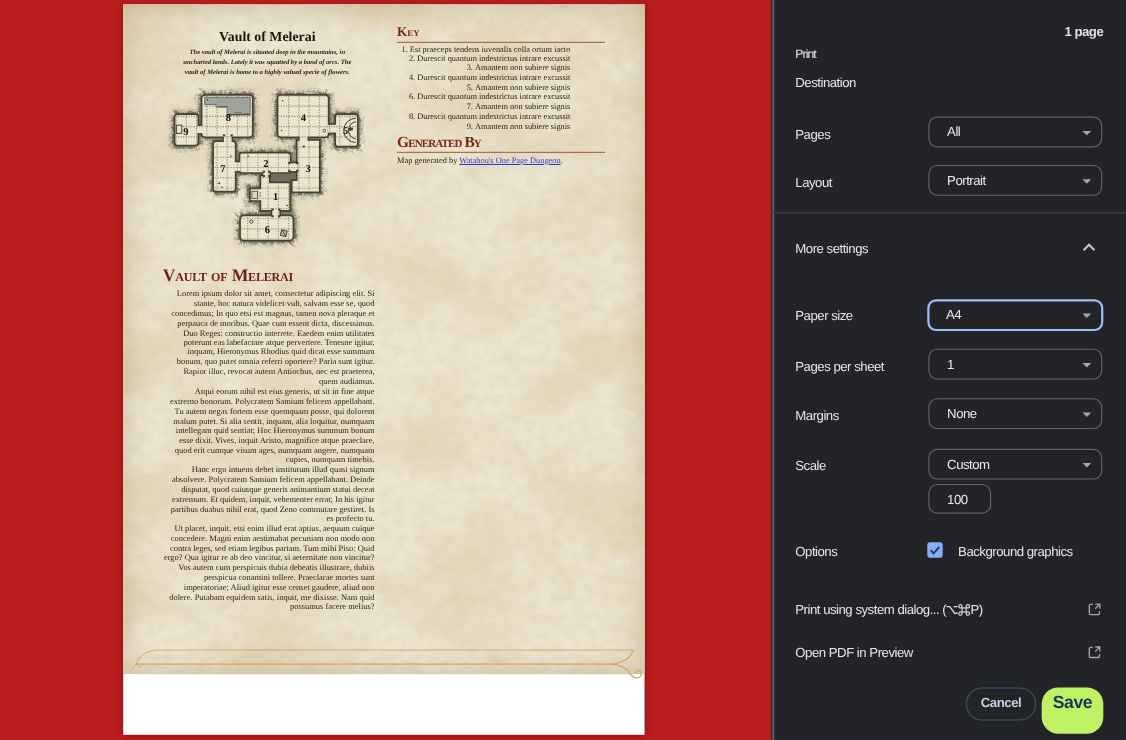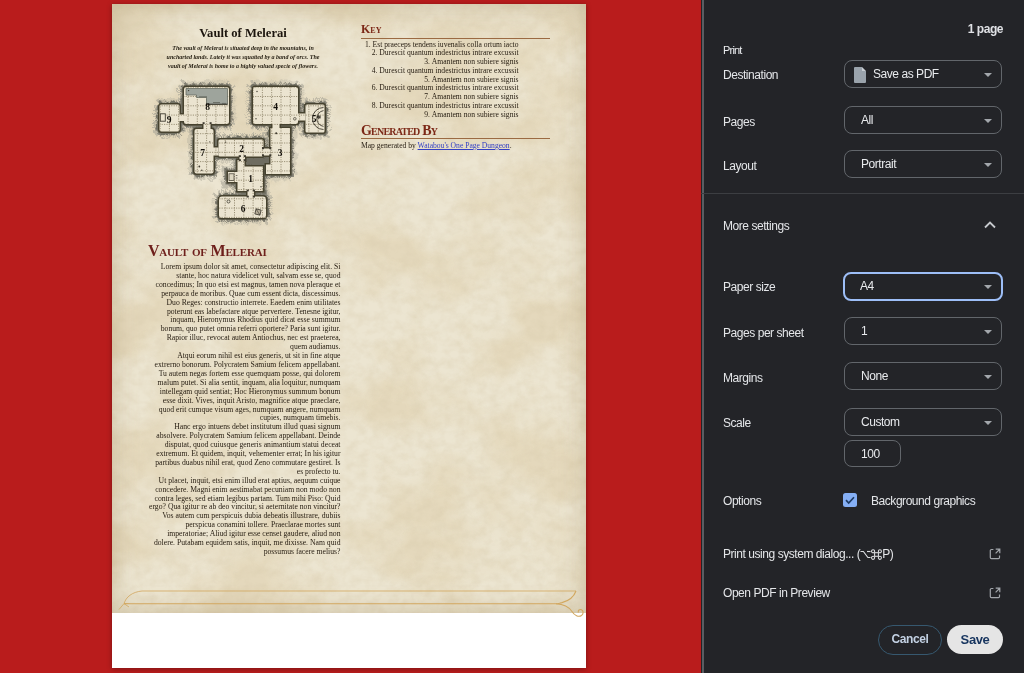--- a/index.html
+++ b/index.html
@@ -232,28 +232,20 @@
 
 <div id="panel">
 
   <div class="abs" style="left:1px;top:0;width:2px;height:673px;background:#5a5d61;"></div>
 
   <div class="lbl" style="top:20px;font-size:11px;letter-spacing:-0.8px;color:#eceef1;margin-top:24px;">Print</div>
 
   <div class="abs" style="right:21px;top:22px;font-size:12px;letter-spacing:-0.45px;font-weight:700;color:#dfe1e5;">1 page</div>
 
   <div class="lbl" style="top:68px;">Destination</div>
-  <div class="dd" style="top:60px;">
-    <svg class="abs" style="left:9px;top:5.5px" width="13" height="16" viewBox="0 0 13 16">
-      <path d="M1 0 h7 l4 4 v11 a1 1 0 0 1 -1 1 h-10 a1 1 0 0 1 -1 -1 v-14 a1 1 0 0 1 1 -1 z M8 0 v4 h4 z" fill="#9aa3ac"></path>
-      <path d="M8 0 l4 4 h-4 z" fill="#c9ced4"></path>
-    </svg>
-    <span class="txt" style="left:28px;">Save as PDF</span>
-      <span class="caret"></span>
-  </div>
 
   <div class="lbl" style="top:115px;">Pages</div>
   <div class="dd" style="top:106px;">
       <span class="txt">All</span>
       <span class="caret"></span>
     </div>
 
   <div class="lbl" style="top:159px;">Layout</div>
   <div class="dd" style="top:150px;">
       <span class="txt">Portrait</span>
@@ -326,15 +318,15 @@
 
   <div class="lbl" style="top:586px;">Open PDF in Preview</div>
 
   <svg class="abs" style="left:288px;top:587px;" width="12" height="12" viewBox="0 0 12 12">
     <path d="M4.4 1.5 H2.4 A1.1 1.1 0 0 0 1.3 2.6 V9.6 A1.1 1.1 0 0 0 2.4 10.7 H9.4 A1.1 1.1 0 0 0 10.5 9.6 V7.6 M6.7 1.2 H10.8 V5.3 M10.5 1.5 L6.6 5.4" fill="none" stroke="#a2a6ab" stroke-width="1.2"></path>
   </svg>
 
   <div class="abs" style="left:177px;top:625px;width:62px;height:28px;border:1px solid #36586f;border-radius:15px;
        font-size:12px;letter-spacing:-0.4px;font-weight:700;color:#c3d1e3;text-align:center;line-height:27px;">Cancel</div>
 
-  <div class="abs" style="left:246px;top:625px;width:56px;height:29px;background:#e5e5e5;border-radius:15px;
-       font-size:13px;letter-spacing:-0.4px;font-weight:700;color:#16345e;text-align:center;line-height:29px;">Save</div>
+  <div class="abs" style="left:246px;top:625px;width:56px;height:42px;background:#bef264;border-radius:15px;
+       font-size:16px;letter-spacing:-0.4px;font-weight:700;color:#16345e;text-align:center;line-height:29px;">Save</div>
 </div>
 
 </body></html>

